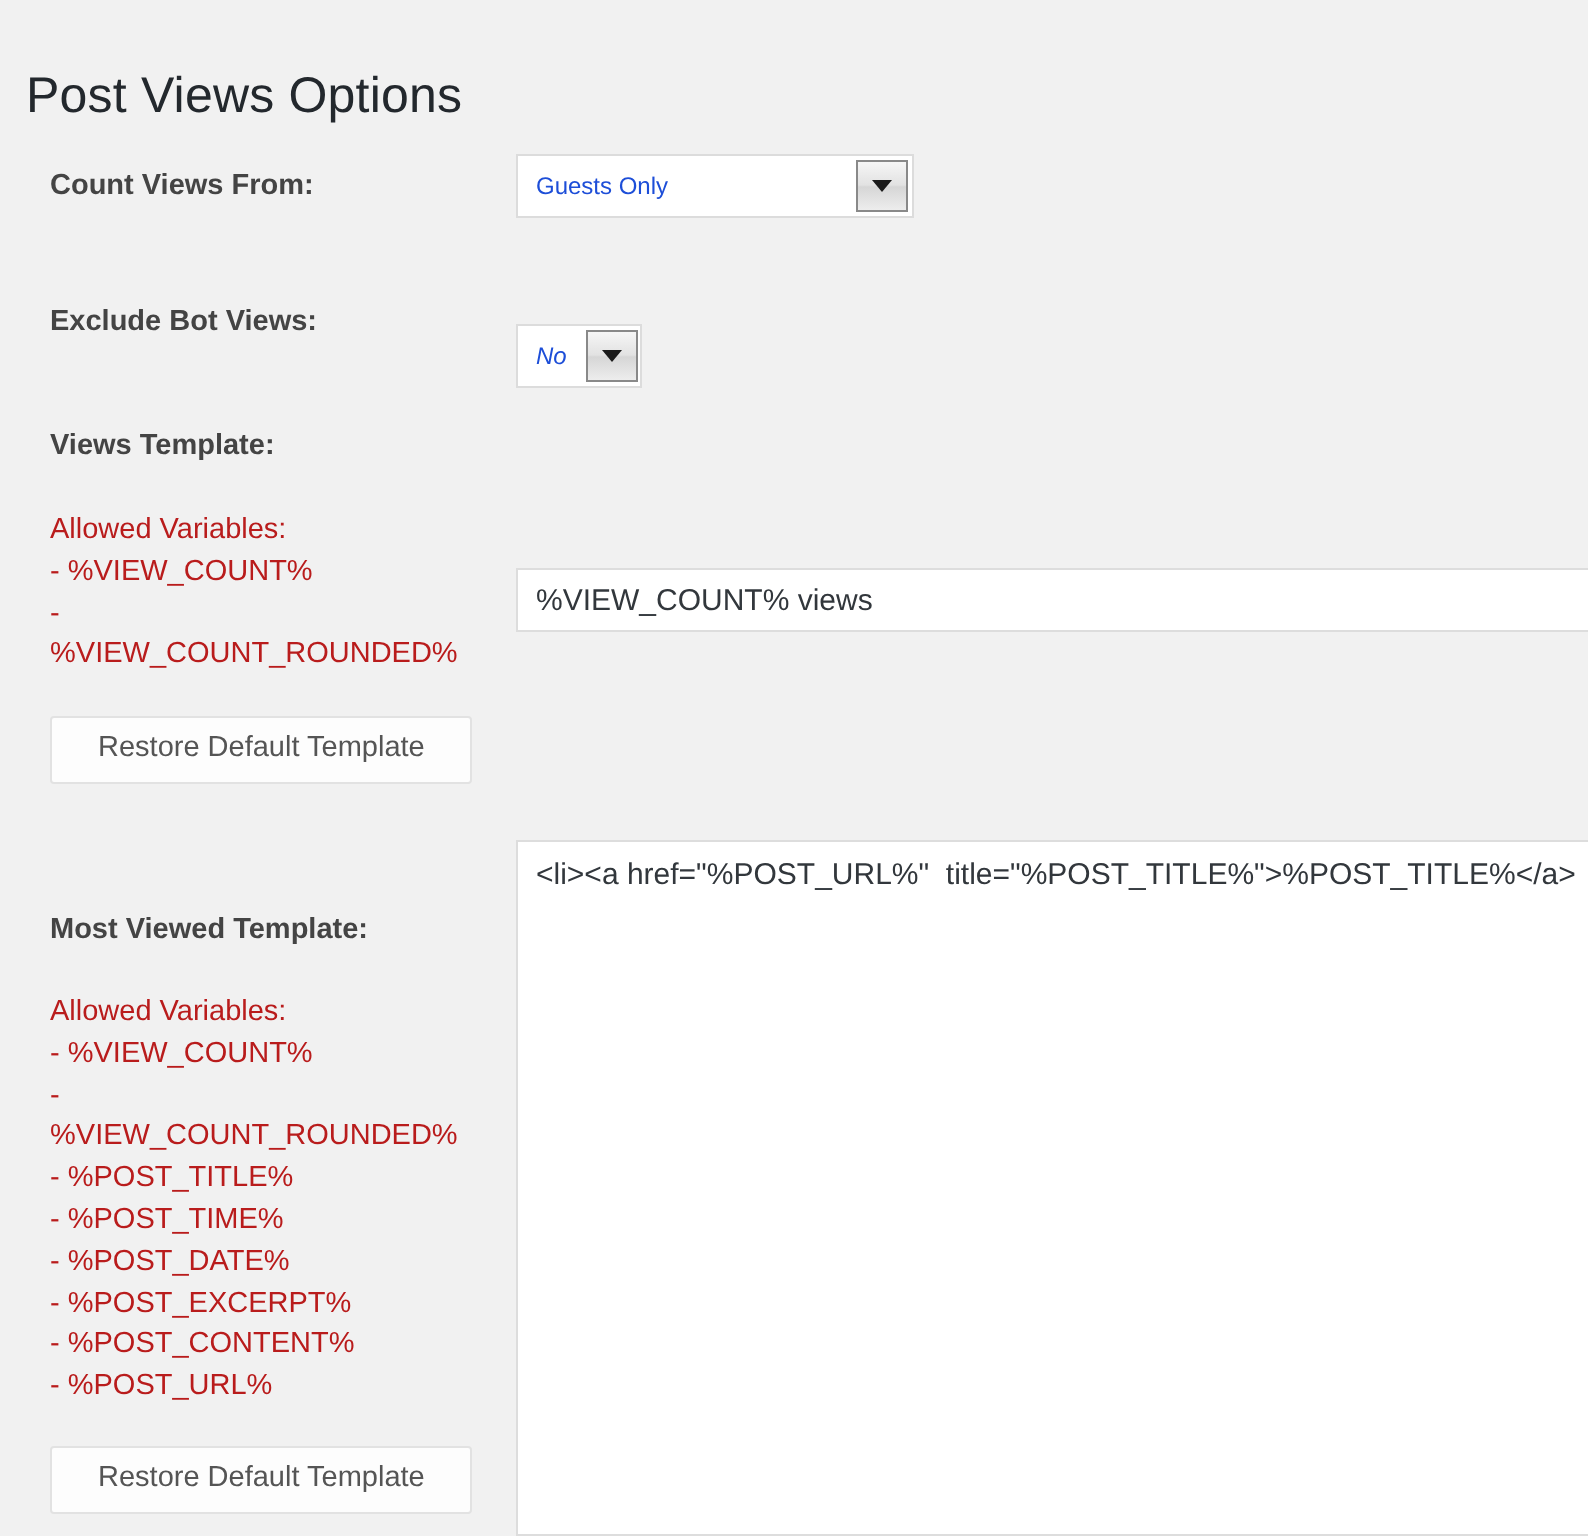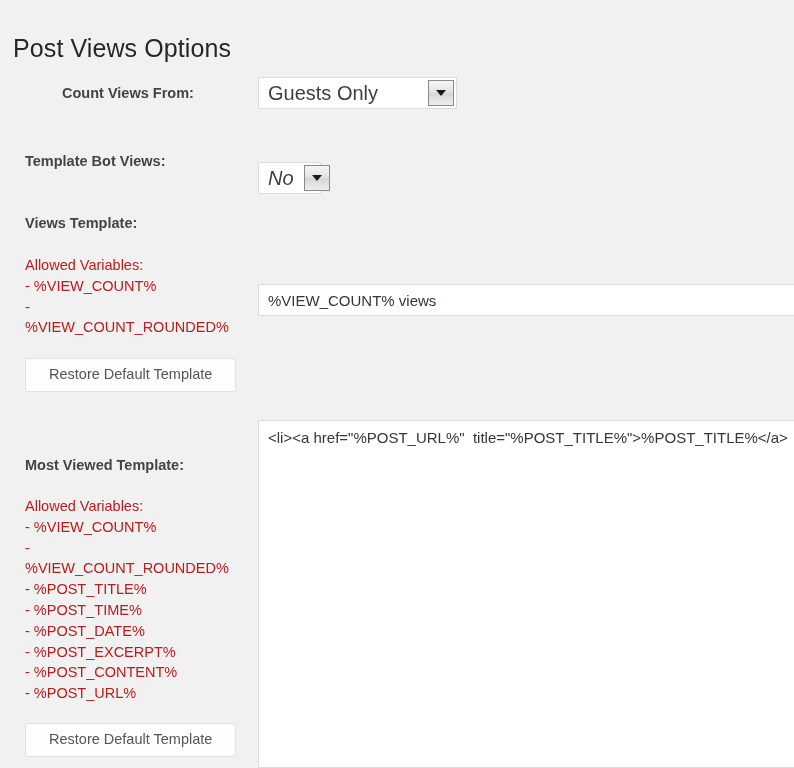--- a/index.html
+++ b/index.html
@@ -62,22 +62,22 @@
     align-items: stretch;
     background: #ffffff;
     border: 1px solid #dcdcdc;
     height: 32px;
   }
   .select .sel-text {
     flex: 1 1 auto;
     display: flex;
     align-items: center;
     padding: 0 10px 0 9px;
-    font-size: 20px;
-    color: #404040;
+    font-size: 12px;
+    color: #1d4ed8;
     white-space: nowrap;
     background: #ffffff;
   }
   .select .sel-arrow {
     flex: 0 0 auto;
     width: 26px;
     margin: 2px 2px 2px 0;
     border: 1px solid #898989;
     background: linear-gradient(to bottom, #f6f6f6 0%, #e2e2e2 48%, #d6d6d6 52%, #ededed 100%);
     display: flex;
@@ -136,30 +136,30 @@
     cursor: pointer;
   }
 </style>
 </head>
 <body>
 
 <div class="page">
 
   <h1 class="page-title">Post Views Options</h1>
 
-  <div class="row-label" style="top:83px;margin-left:37px;">Count Views From:</div>
+  <div class="row-label" style="top:83px;">Count Views From:</div>
 
   <div class="select" style="left:258px; top:77px; width:199px;">
     <span class="sel-text">Guests Only</span>
     <span class="sel-arrow">
         <i></i>
       </span>
   </div>
 
-  <div class="row-label" style="top:151px;">Template Bot Views:</div>
+  <div class="row-label" style="top:151px;">Exclude Bot Views:</div>
 
   <div class="select" style="left:258px; top:162px; width:63px;font-style:italic;">
     <span class="sel-text">No</span>
     <span class="sel-arrow">
         <i></i>
       </span>
   </div>
 
   <div class="row-label" style="top:213px;">Views Template:</div>
 

